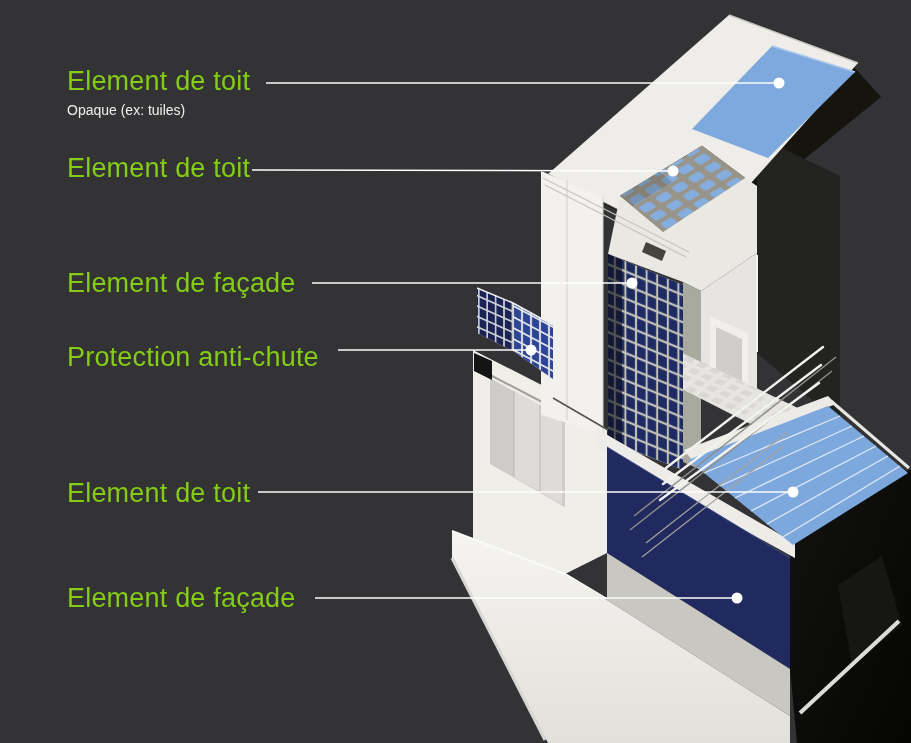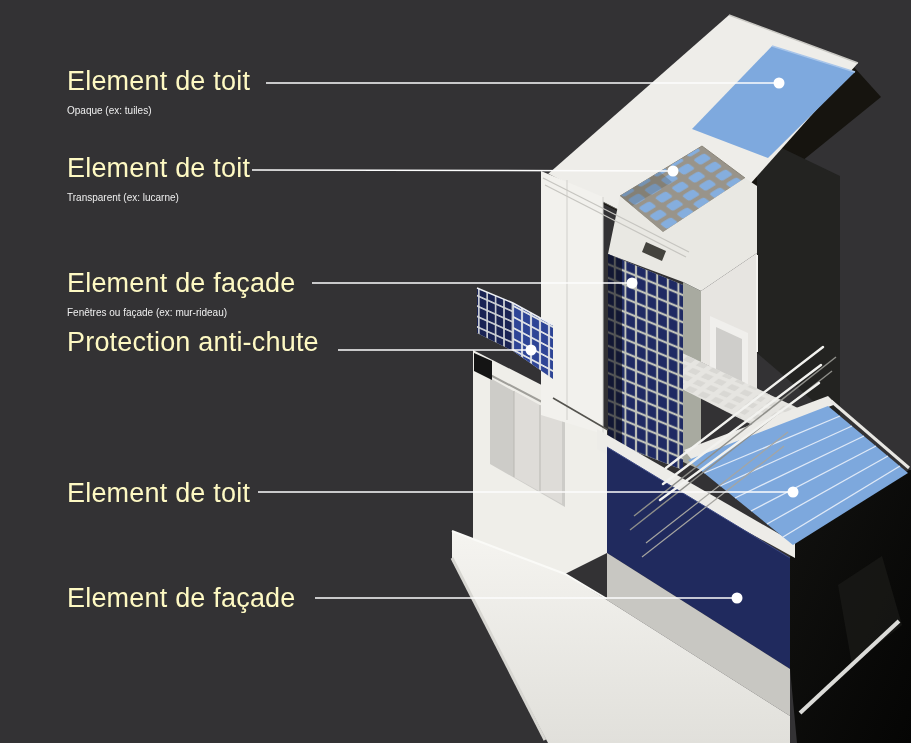--- a/index.html
+++ b/index.html
@@ -14,25 +14,25 @@
   .callout-label{
     position:absolute;
     left:67px;
     color:#fafafa;
   }
   .callout-label .title{
     font-size:27px;
     line-height:31px;
     font-weight:400;
     letter-spacing:.2px;
-    color:#fef9c3;
+    color:#84cc16;
     white-space:nowrap;
   }
   .callout-label .subtitle{
-    font-size:10px;
+    font-size:14px;
     line-height:17px;
     margin-top:5px;
     color:#efefef;
     white-space:nowrap;
   }
 </style>
 </head>
 <body>
 
 <div class="stage">
@@ -169,27 +169,25 @@
       <circle cx="737" cy="598" r="5.5"></circle>
     </g>
   </svg>
 
   <div class="callout-label" style="top:66px">
     <div class="title">Element de toit</div>
     <div class="subtitle">Opaque (ex:  tuiles)</div>
   </div>
   <div class="callout-label" style="top:153px">
     <div class="title">Element de toit</div>
-    <div class="subtitle">Transparent (ex: lucarne)</div>
   </div>
   <div class="callout-label" style="top:268px">
     <div class="title">Element de façade</div>
-    <div class="subtitle">Fenêtres ou façade (ex: mur-rideau)</div>
   </div>
-  <div class="callout-label" style="top:327px">
+  <div class="callout-label" style="top:342px">
     <div class="title">Protection anti-chute</div>
   </div>
   <div class="callout-label" style="top:478px">
     <div class="title">Element de toit</div>
   </div>
   <div class="callout-label" style="top:583px">
     <div class="title">Element de façade</div>
   </div>
 
 </div>

